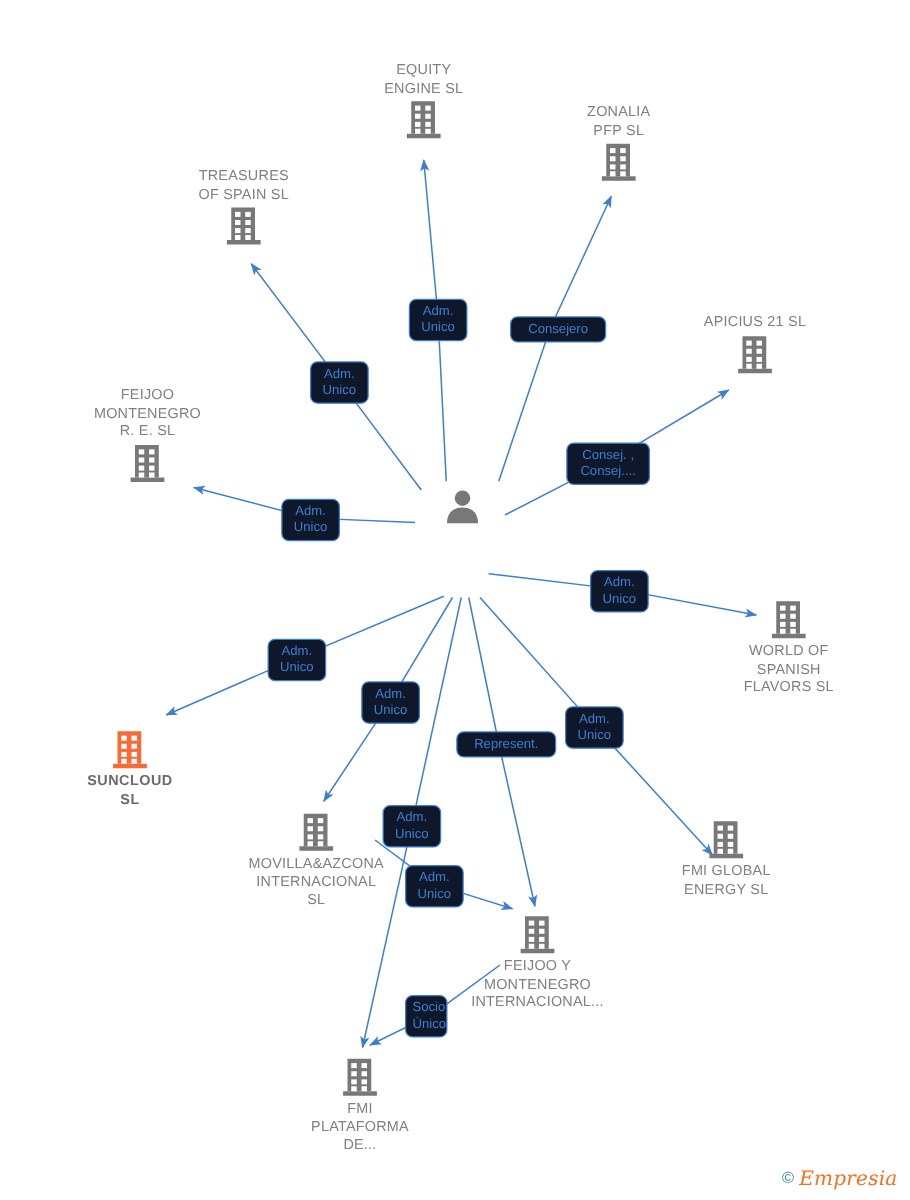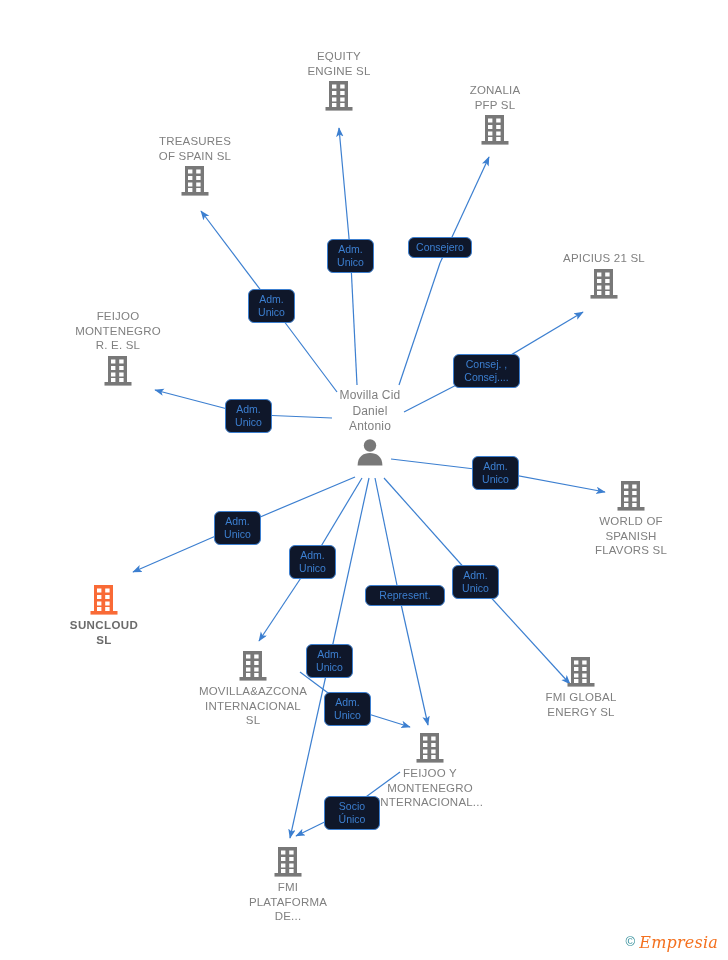--- a/index.html
+++ b/index.html
@@ -336,55 +336,52 @@
             <rect x="16.2" y="17.5" width="4.4" height="4" fill="#fff"></rect>
             <rect x="8" y="23" width="4.4" height="4" fill="#fff"></rect>
             <rect x="16.2" y="23" width="4.4" height="4" fill="#fff"></rect>
           </svg>
         </div>
         <div class="node-label">FMI
 PLATAFORMA
 DE...</div>
       </div>
       <div class="node label-top" style="left: 370px; top: 388px;">
-        <div class="node-label person">Movilla Cid
-Daniel
-Antonio</div>
         <div>
           <svg width="30" height="30" viewBox="0 0 30 30" class="node-icon">
             <circle cx="15" cy="8.5" r="6.2" fill="#787878"></circle>
             <path d="M2.6 28.5 C2.6 19.6 8.2 16 15 16 C21.8 16 27.4 19.6 27.4 28.5 Z" fill="#787878"></path>
           </svg>
         </div>
       </div>
     </div>
   <div id="chip-layer">
       <div class="chip" style="left: 327px; top: 239px; width: 47px; min-height: 31px;">Adm.
 Unico</div>
-      <div class="chip" style="left: 408px; top: 237px; width: 64px; min-height: 20px;">Consejero</div>
+      <div class="chip" style="left: 408px; top: 253px; width: 77px; min-height: 20px;">Consejero</div>
       <div class="chip" style="left: 248px; top: 289px; width: 47px; min-height: 31px;">Adm.
 Unico</div>
       <div class="chip" style="left: 453px; top: 354px; width: 67px; min-height: 31px; text-align: center;">Consej. ,
 Consej....</div>
       <div class="chip" style="left: 225px; top: 399px; width: 47px; min-height: 31px;">Adm.
 Unico</div>
       <div class="chip" style="left: 472px; top: 456px; width: 47px; min-height: 31px;">Adm.
 Unico</div>
       <div class="chip" style="left: 214px; top: 511px; width: 47px; min-height: 31px;">Adm.
 Unico</div>
       <div class="chip" style="left: 289px; top: 545px; width: 47px; min-height: 31px;">Adm.
 Unico</div>
       <div class="chip" style="left: 452px; top: 565px; width: 47px; min-height: 31px;">Adm.
 Unico</div>
       <div class="chip" style="left: 365px; top: 585px; width: 80px; min-height: 20px;">Represent.</div>
       <div class="chip" style="left: 306px; top: 644px; width: 47px; min-height: 31px;">Adm.
 Unico</div>
       <div class="chip" style="left: 324px; top: 692px; width: 47px; min-height: 31px;">Adm.
 Unico</div>
-      <div class="chip" style="left: 324px; top: 796px; width: 56px; min-height: 31px;">Socio
+      <div class="chip" style="left: 324px; top: 796px; width: 34px; min-height: 31px;">Socio
 Único</div>
     </div>
 
   <div id="watermark">
     <span class="copy">©</span>
     <span class="brand">Empresia</span>
   </div>
 
 </div>
 

